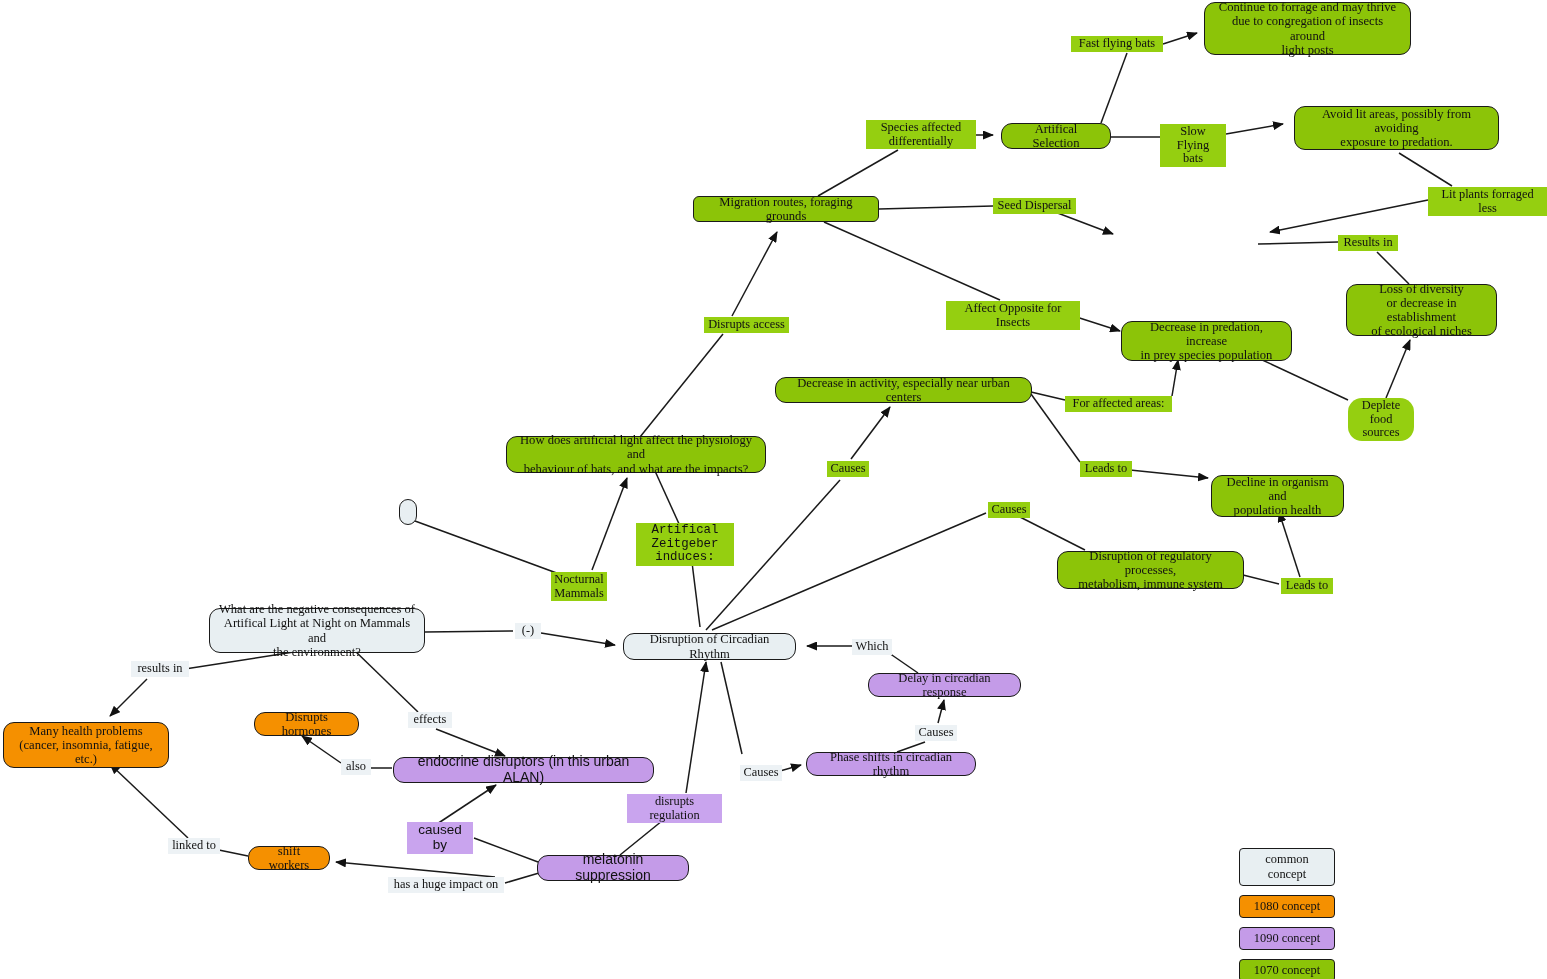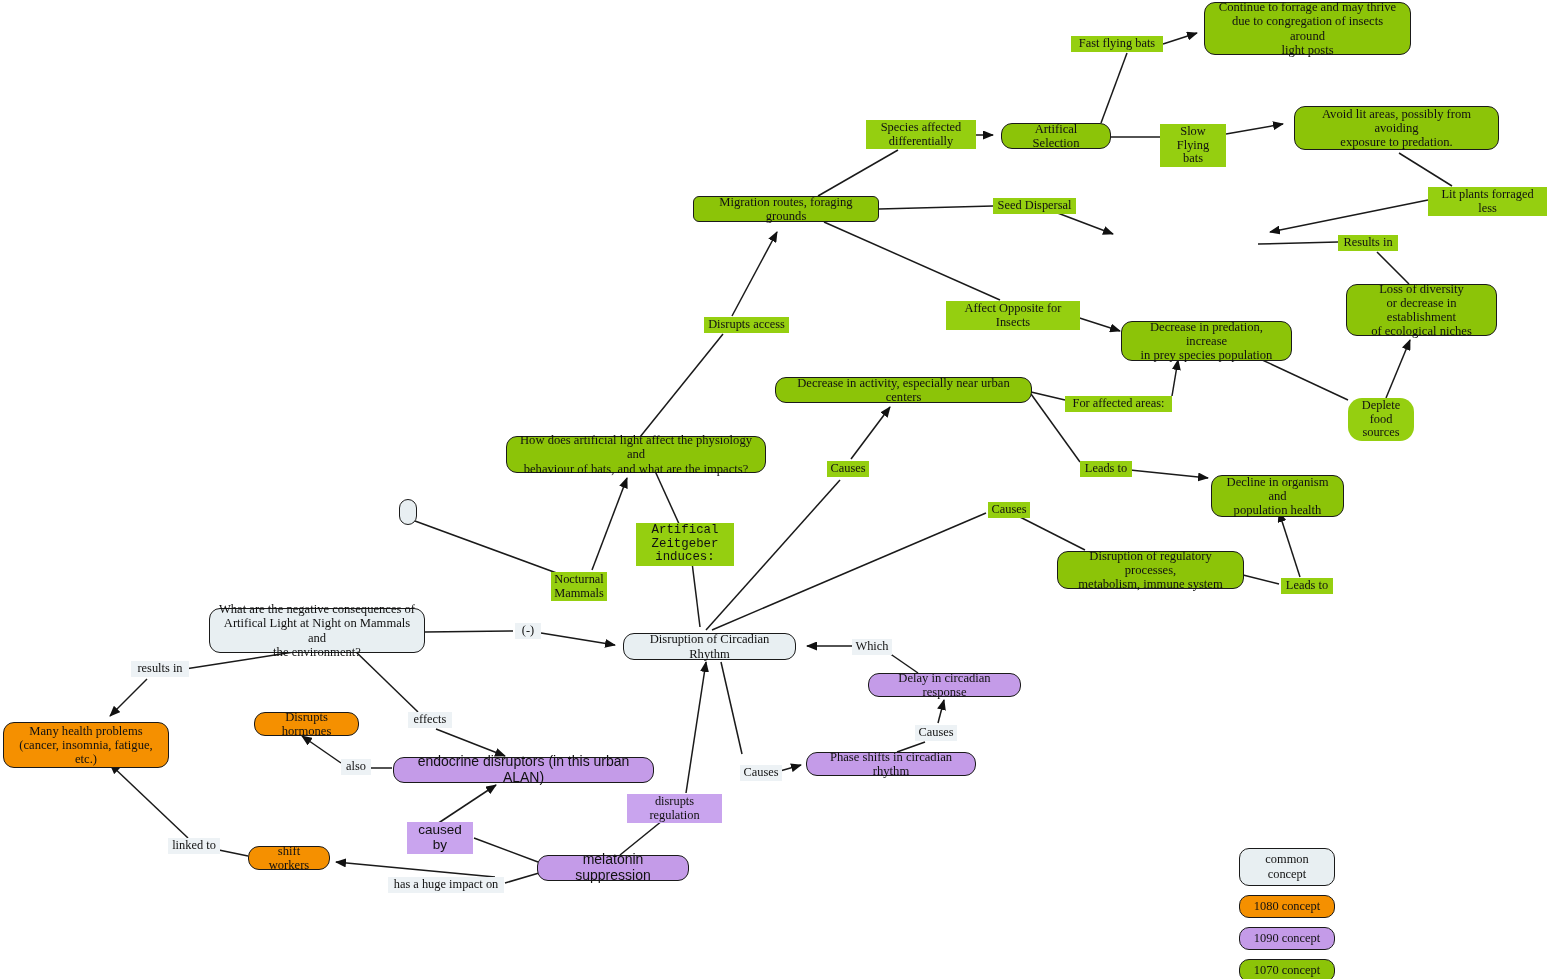--- a/index.html
+++ b/index.html
@@ -67,21 +67,21 @@
   #legend {
     position: absolute;
     left: 1239px;
     top: 848px;
     width: 100px;
     z-index: 8;
   }
   .legend-item {
     box-sizing: border-box;
     border: 1.4px solid #1a1a1a;
-    border-radius: 10px;
+    border-radius: 4px;
     text-align: center;
     font-size: 12.4px;
     color: #111111;
     padding: 3px 6px;
     margin-bottom: 9px;
     width: 96px;
   }
 </style>
 </head>
 <body>

